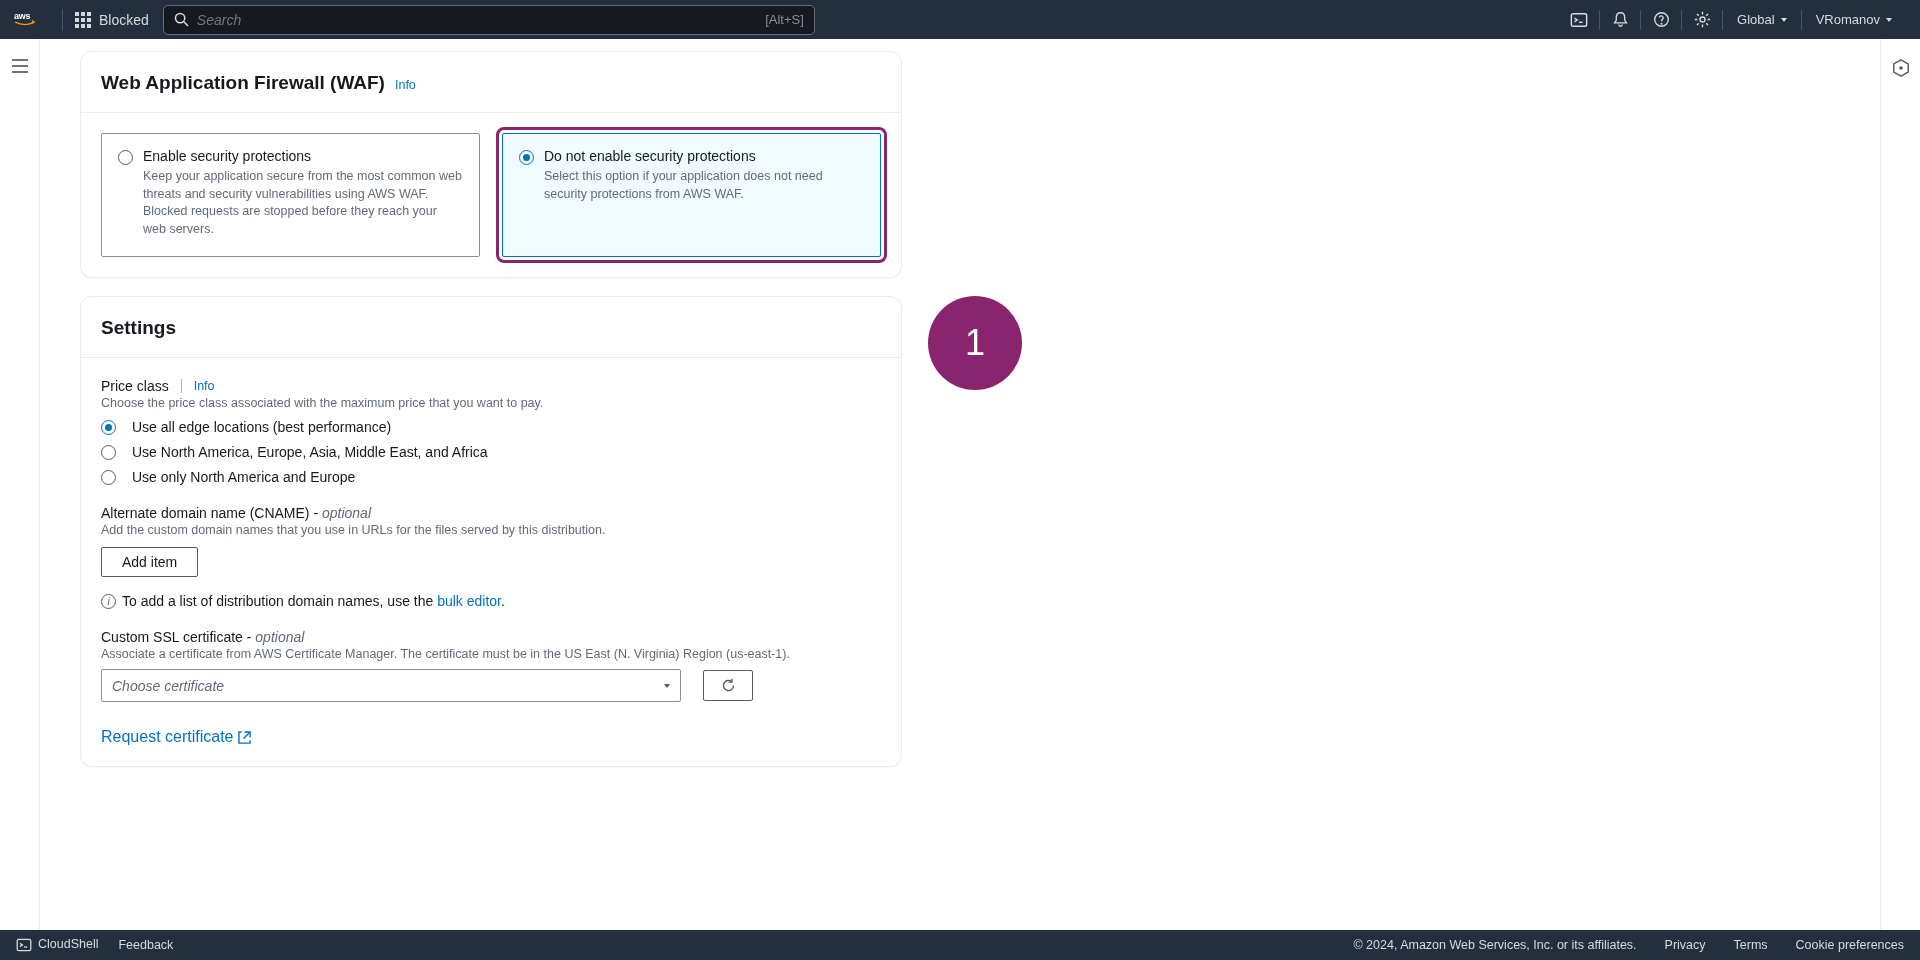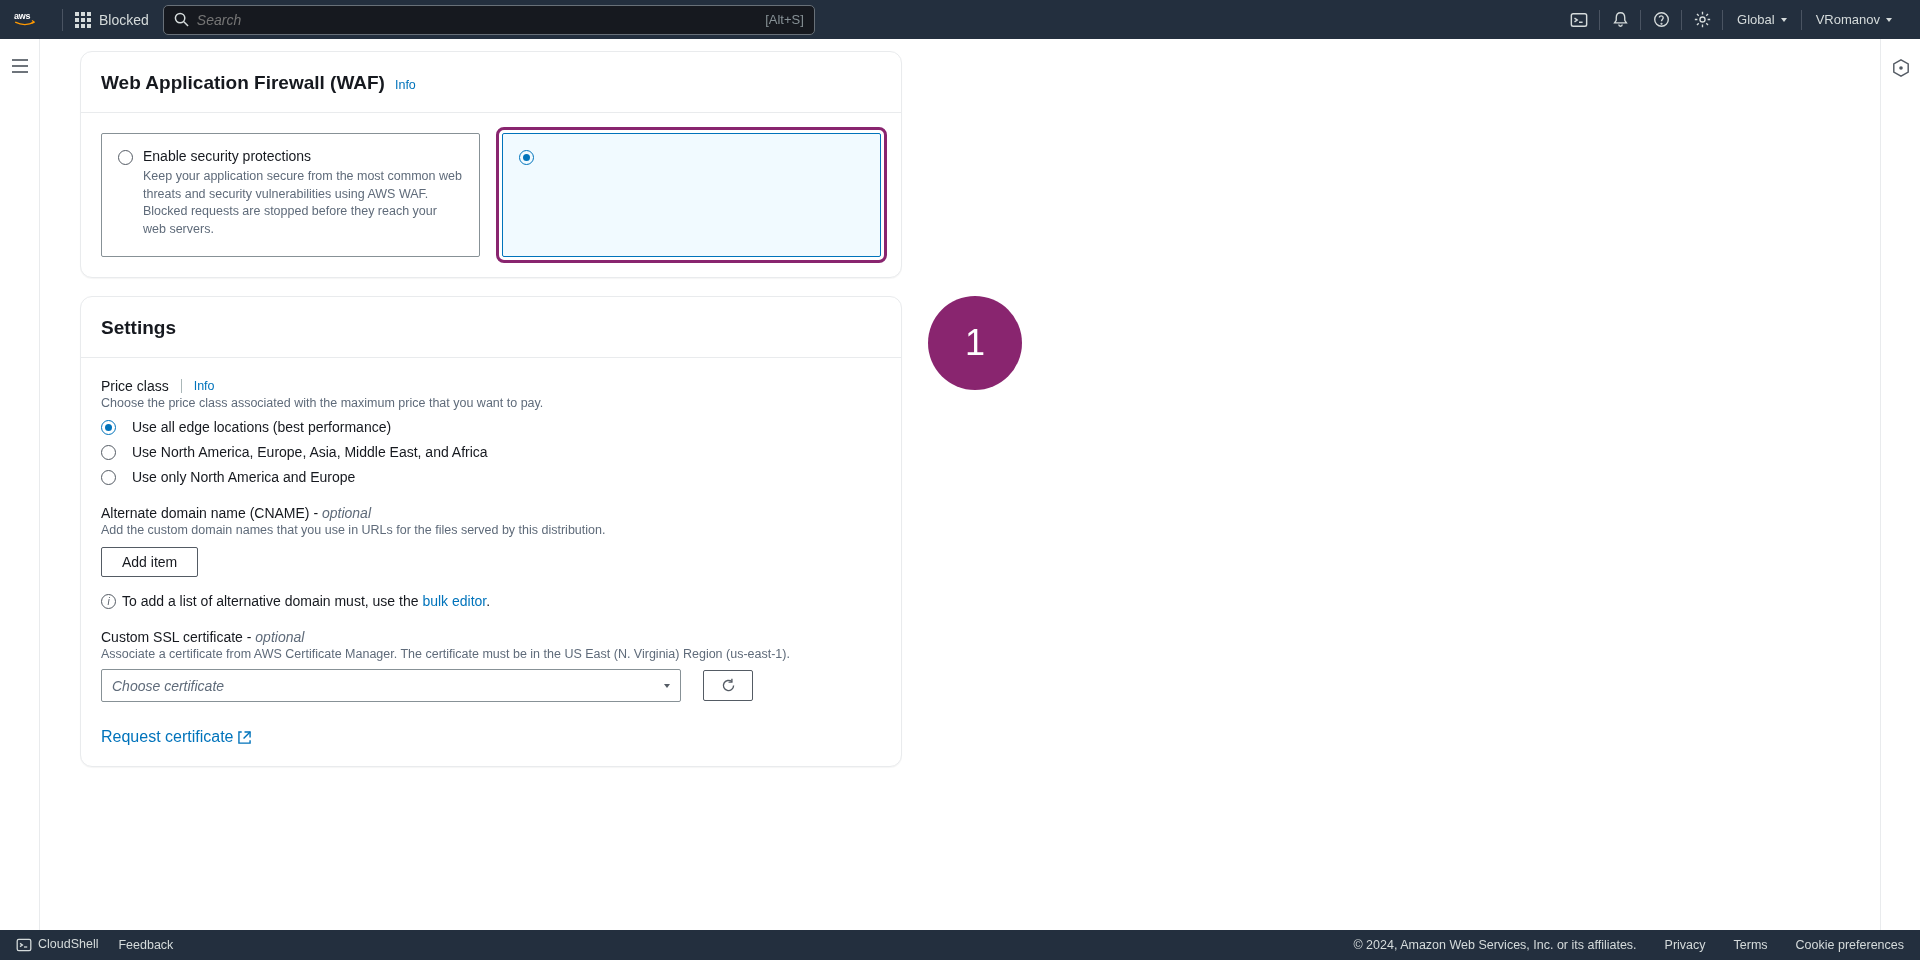--- a/index.html
+++ b/index.html
@@ -187,20 +187,24 @@
       <div class="option-cards">
         <label class="option-card">
           <span class="radio"></span>
           <div>
             <div class="option-title">Enable security protections</div>
             <div class="option-desc">Keep your application secure from the most common web threats and security vulnerabilities using AWS WAF. Blocked requests are stopped before they reach your web servers.</div>
           </div>
         </label>
         <label class="option-card selected">
           <span class="radio on"></span>
+          <div>
+            <div class="option-title">Do not enable security protections</div>
+            <div class="option-desc">Select this option if your application does not need security protections from AWS WAF.</div>
+          </div>
         </label>
       </div>
     </div>
   </div>
 
   <div class="panel">
     <div class="panel-header">
       <span class="panel-title">Settings</span>
     </div>
     <div class="panel-body">
@@ -232,21 +236,21 @@
         <div class="field-label">
           <span>Alternate domain name (CNAME) - </span><span class="optional">optional</span>
         </div>
         <div class="field-desc">Add the custom domain names that you use in URLs for the files served by this distribution.</div>
         <div style="margin-top:10px">
           <button class="btn">Add item</button>
         </div>
         <div class="info-row" style="margin-top:16px">
           <span class="info-circle">i</span>
           <span>
-            <span>To add a list of alternative domain must, use the </span><span class="link">bulk editor</span><span>.</span>
+            <span>To add a list of distribution domain names, use the </span><span class="link">bulk editor</span><span>.</span>
           </span>
         </div>
       </div>
 
       <div class="field-group" style="margin-bottom:0">
         <div class="field-label">
           <span>Custom SSL certificate - </span><span class="optional">optional</span>
         </div>
         <div class="field-desc">Associate a certificate from AWS Certificate Manager. The certificate must be in the US East (N. Virginia) Region (us-east-1).</div>
         <div class="select-wrap">

